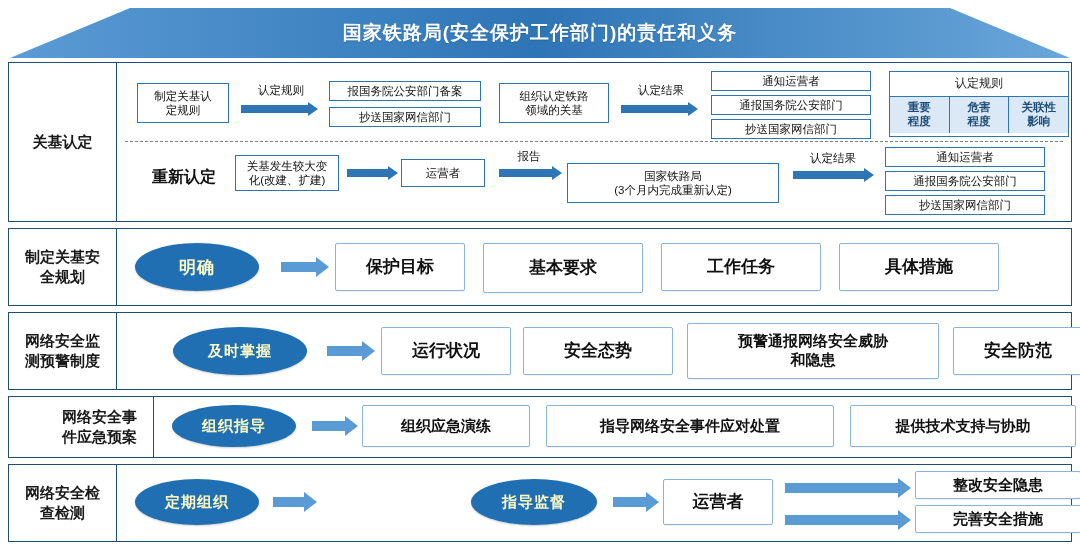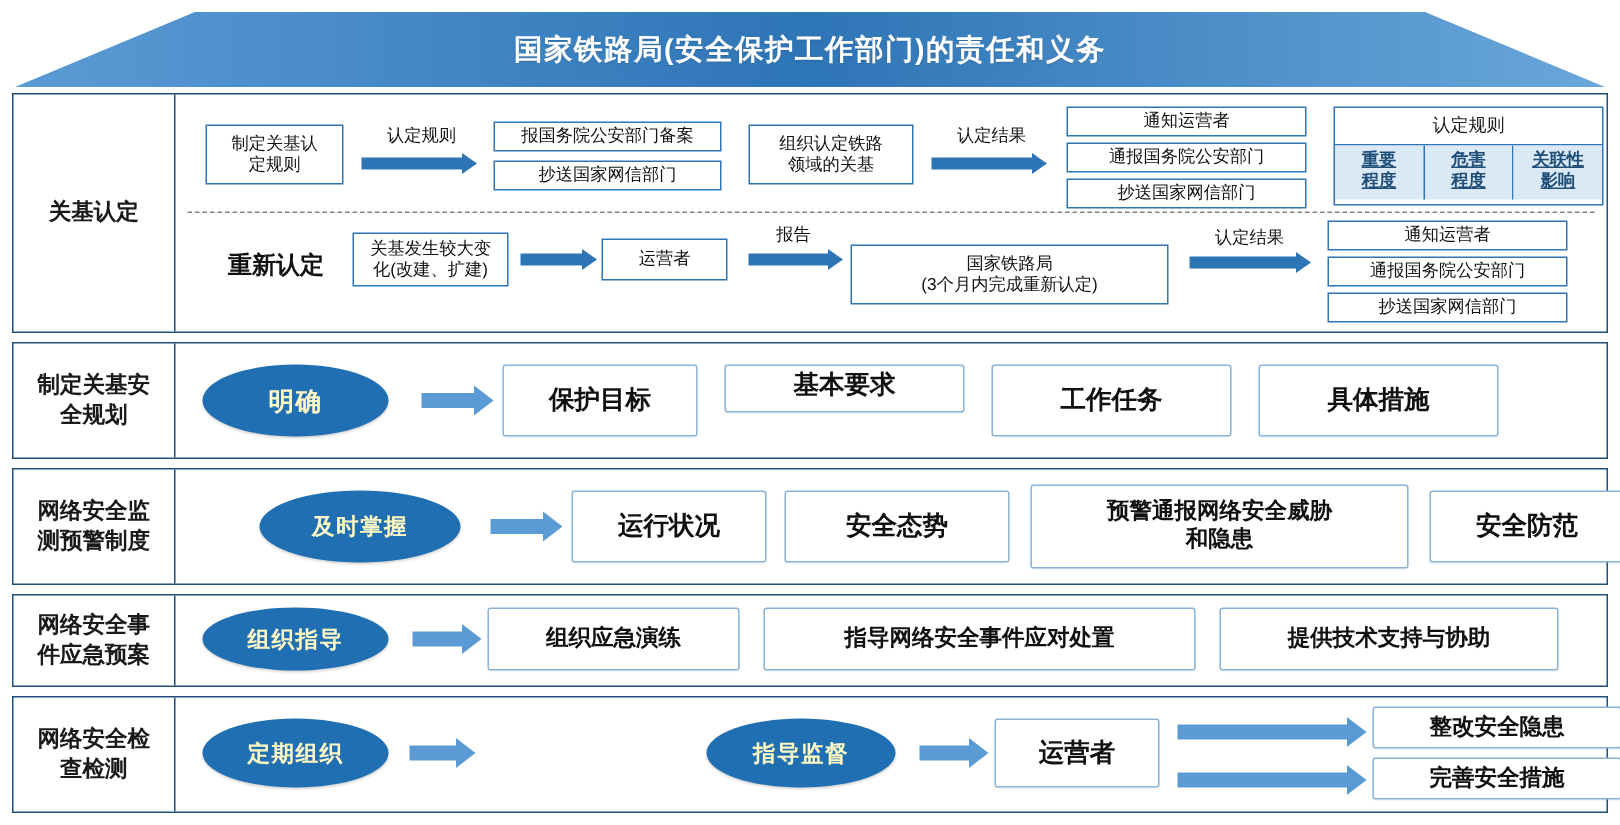--- a/index.html
+++ b/index.html
@@ -81,21 +81,20 @@
   }
   .mini-table .mt-head{
     text-align:center;font-size:12px;padding:3px 0 4px;
     border-bottom:1px solid #2e75b6;
   }
   .mini-table .mt-cells{display:flex;}
   .mini-table .mt-cell{
     flex:1;text-align:center;font-size:11.5px;line-height:1.2;
     padding:4px 1px;background:#dbe9f7;color:#1f4e79;font-weight:bold;
     border-right:1px solid #2e75b6;
-    text-decoration:underline;
   }
   .mini-table .mt-cell:last-child{border-right:none;}
 
   
   .ellipse{
     position:absolute;
     background:#1f6fb2;color:#fef9c3;border-radius:50%;
     display:flex;align-items:center;justify-content:center;
     font-size:17px;font-weight:bold;letter-spacing:1px;
     box-shadow:0 1px 2px rgba(0,0,0,.2);
@@ -118,21 +117,21 @@
   }
   .bigarrow:after{
     content:"";position:absolute;right:-12px;top:-5px;
     border-left:13px solid #5b9bd5;
     border-top:10px solid transparent;
     border-bottom:10px solid transparent;
   }
 
   #row2{top:228px;height:78px;}
   #row3{top:312px;height:78px;gap:46px;}
-  #row4{top:396px;height:62px;}
+  #row4{top:396px;height:62px;padding-left:37px;}
   #row5{top:464px;height:78px;}
 </style>
 </head>
 <body>
 
 <div class="page">
 
   <div class="banner">
     <svg width="1060" height="50" viewBox="0 0 1060 50">
       <defs>
@@ -208,21 +207,21 @@
     </div>
   </div>
 
   <div class="row" id="row2">
     <div class="row-label" style="white-space:pre-line;">制定关基安
 全规划</div>
     <div class="row-body">
       <div class="ellipse" style="left:18px;top:14px;width:124px;height:48px;">明确</div>
       <div class="bigarrow" style="left:164px;top:33px;width:36px;"></div>
       <div class="card" style="left:218px;top:14px;width:130px;height:48px;">保护目标</div>
-      <div class="card" style="left:366px;top:14px;width:160px;height:32px;font-family:Liberation Mono, monospace;">基本要求</div>
+      <div class="card" style="left:366px;top:14px;width:160px;height:50px;">基本要求</div>
       <div class="card" style="left:544px;top:14px;width:160px;height:48px;">工作任务</div>
       <div class="card" style="left:722px;top:14px;width:160px;height:48px;">具体措施</div>
     </div>
   </div>
 
   <div class="row" id="row3">
     <div class="row-label" style="white-space:pre-line;">网络安全监
 测预警制度</div>
     <div class="row-body">
       <div class="ellipse sm" style="left:10px;top:14px;width:134px;height:48px;">及时掌握</div>

